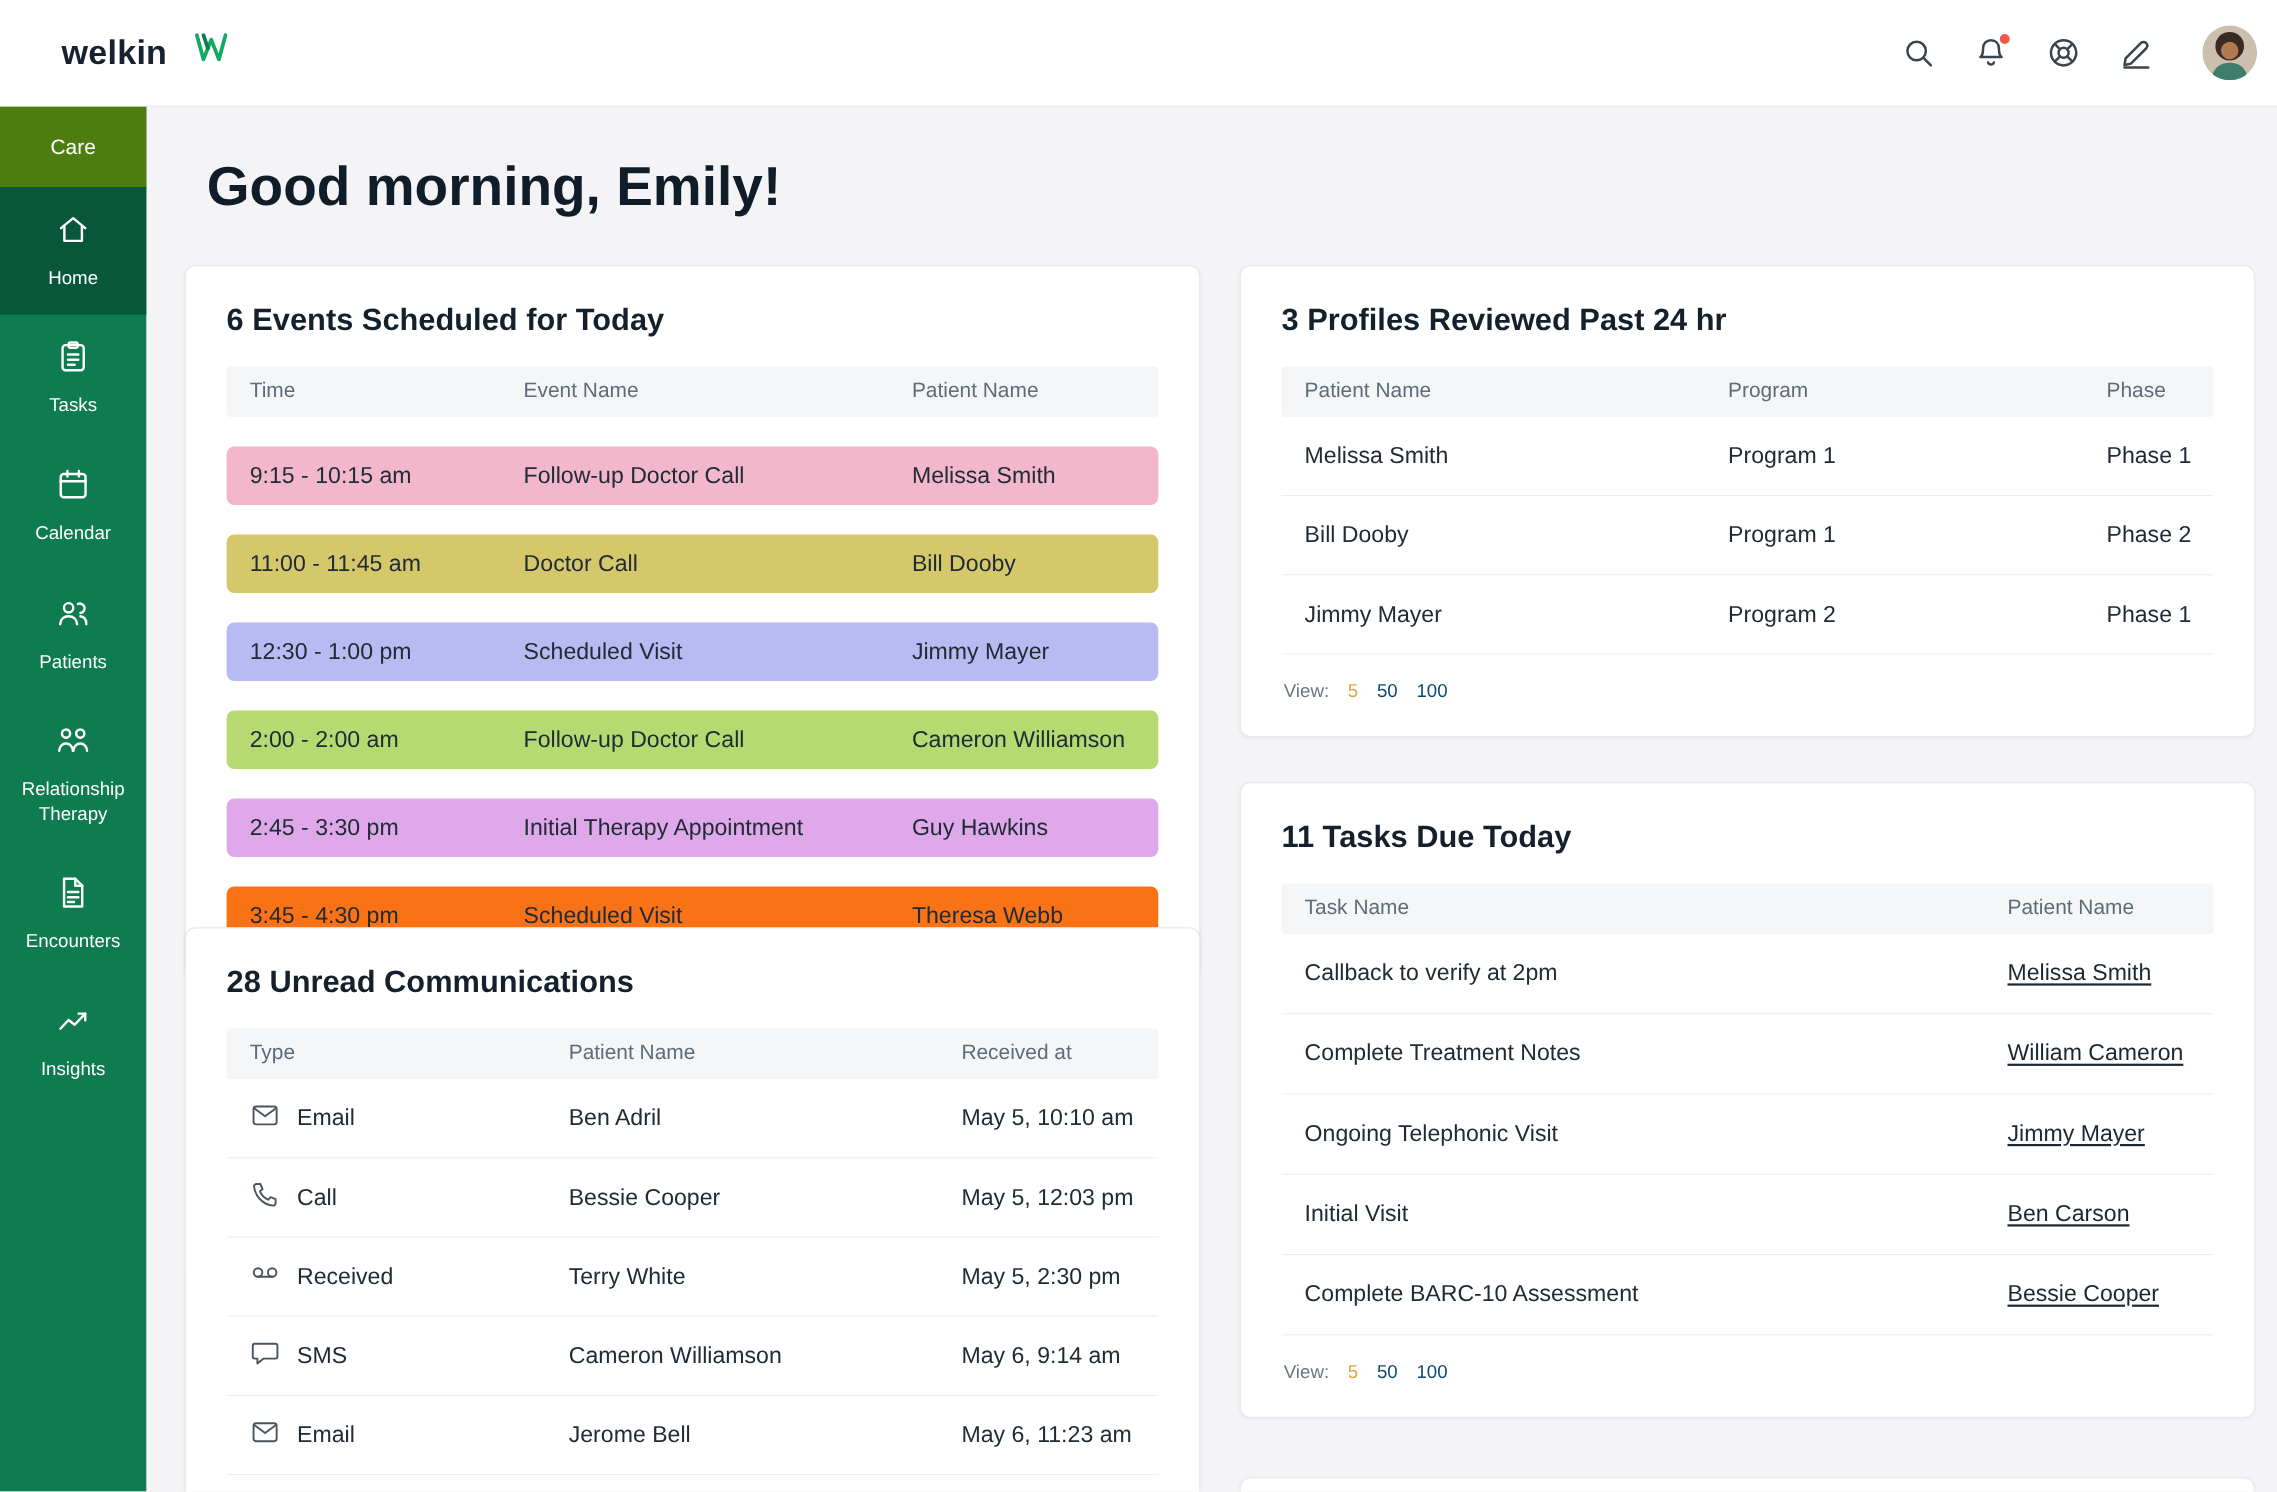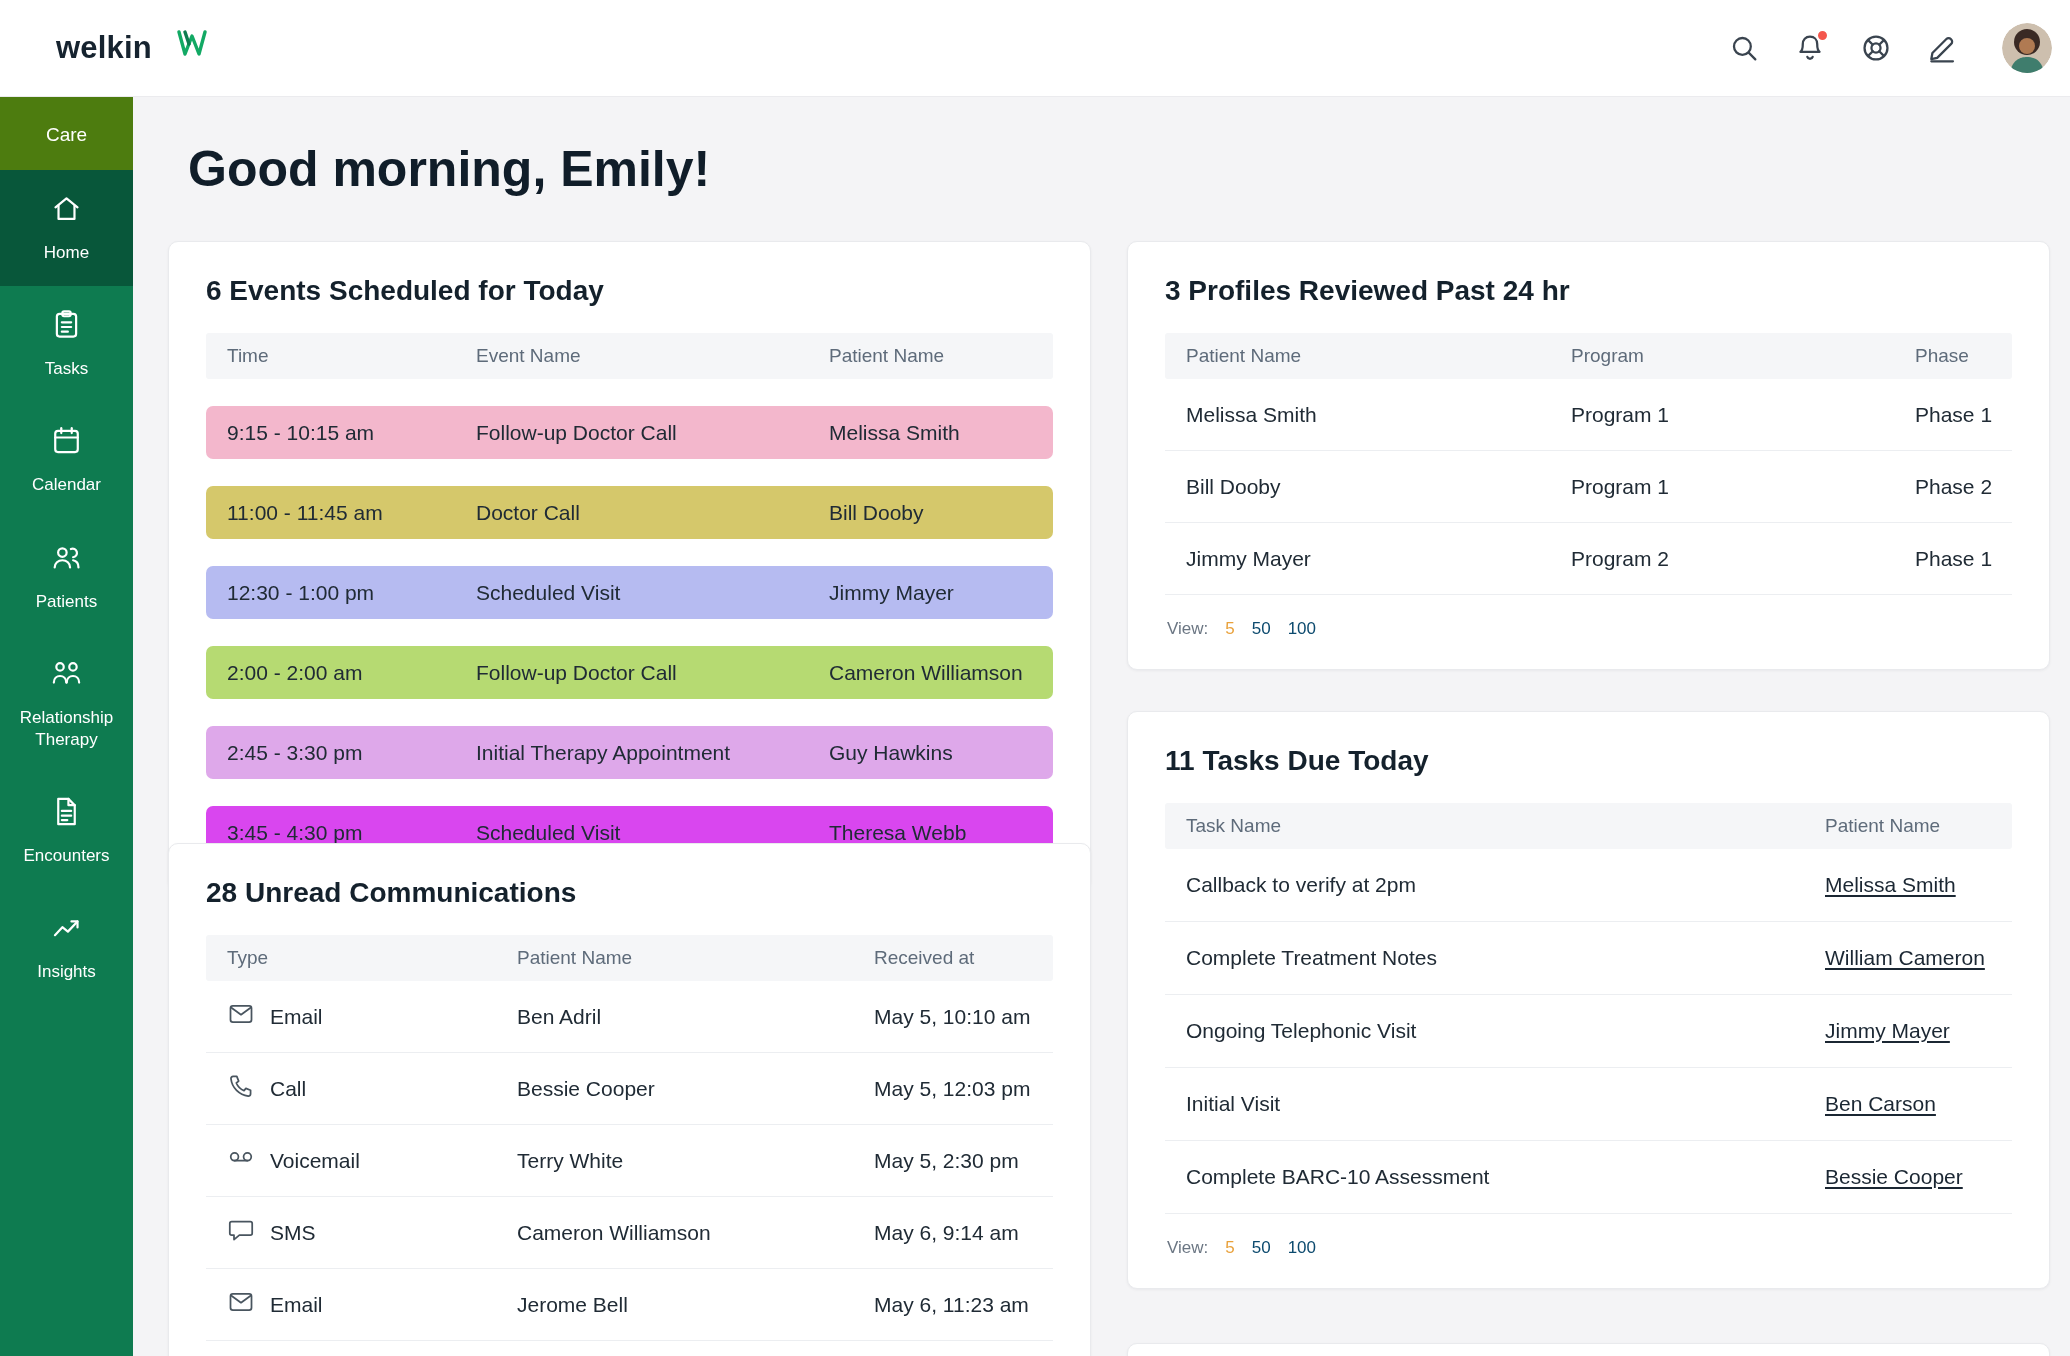--- a/index.html
+++ b/index.html
@@ -266,21 +266,21 @@
   <div class="event-row" style="background-color: rgb(182, 218, 114);">
     <div class="cell">2:00 - 2:00 am</div>
     <div class="cell">Follow-up Doctor Call</div>
     <div class="cell">Cameron Williamson</div>
   </div>
   <div class="event-row" style="background-color: rgb(222, 168, 234);">
     <div class="cell">2:45 - 3:30 pm</div>
     <div class="cell">Initial Therapy Appointment</div>
     <div class="cell">Guy Hawkins</div>
   </div>
-  <div class="event-row" style="background-color: #d946ef;">
+  <div class="event-row" style="background-color: #f97316;">
     <div class="cell">3:45 - 4:30 pm</div>
     <div class="cell">Scheduled Visit</div>
     <div class="cell">Theresa Webb</div>
   </div>
 </div>
 
 <div class="card" id="comms-card">
   <div class="card-title">28 Unread Communications</div>
   <div class="t-head grid-comms">
     <div class="cell">Type</div>
@@ -311,21 +311,21 @@
     <div class="cell">May 5, 12:03 pm</div>
   </div>
 
   <div class="data-row grid-comms">
     <div class="type-cell">
       <span><svg viewBox="0 0 24 24">
             <circle cx="6.5" cy="11" r="3.3"></circle>
             <circle cx="17.5" cy="11" r="3.3"></circle>
             <line x1="6.5" y1="14.3" x2="17.5" y2="14.3"></line>
           </svg></span>
-      <span>Voicemail</span>
+      <span>Received</span>
     </div>
     <div class="cell">Terry White</div>
     <div class="cell">May 5, 2:30 pm</div>
   </div>
 
   <div class="data-row grid-comms">
     <div class="type-cell">
       <span><svg viewBox="0 0 24 24">
             <path d="M20 4.8H4a1.6 1.6 0 0 0-1.6 1.6v8.4A1.6 1.6 0 0 0 4 16.4h2v3.8l4.6-3.8H20a1.6 1.6 0 0 0 1.6-1.6V6.4A1.6 1.6 0 0 0 20 4.8z"></path>
           </svg></span>

